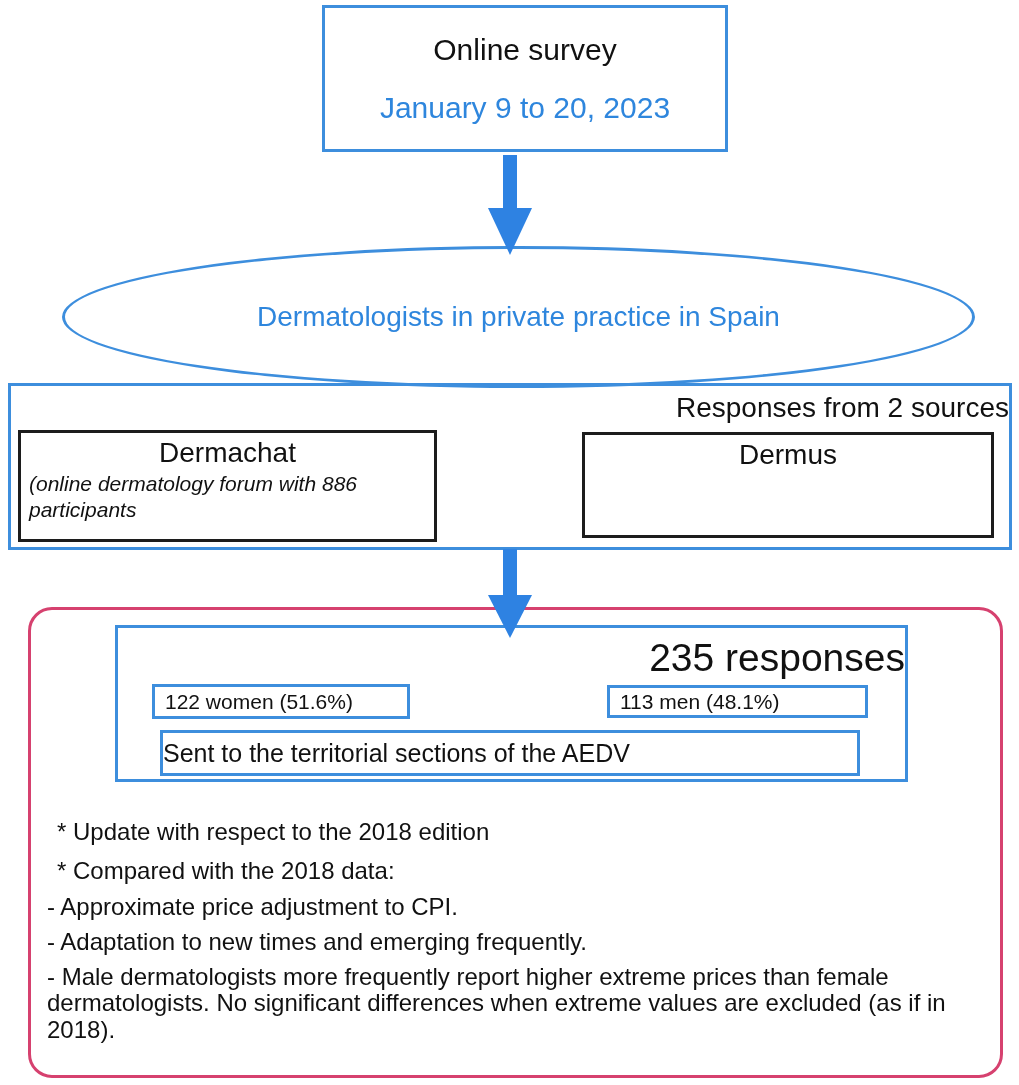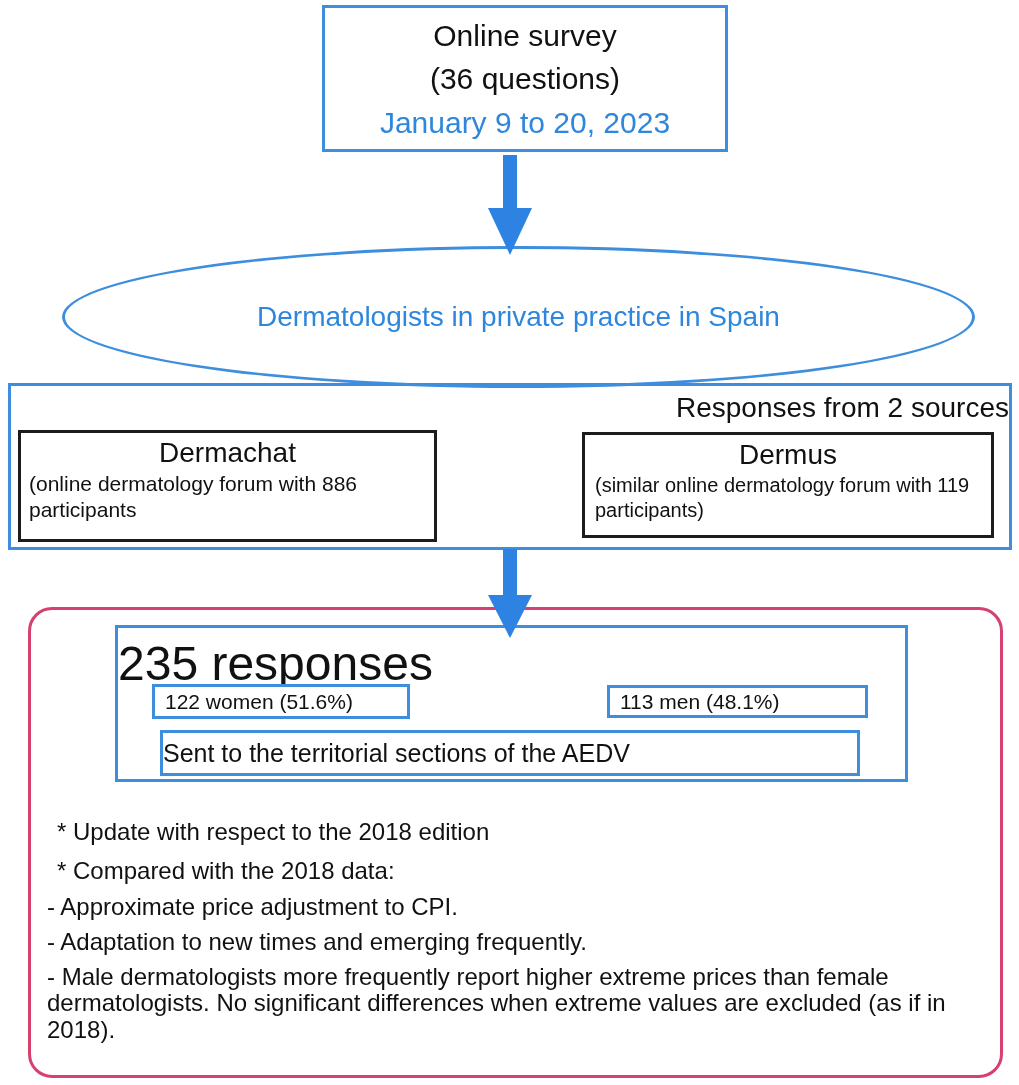--- a/index.html
+++ b/index.html
@@ -47,35 +47,35 @@
   .sources-title{
     position:absolute;left:0;top:6px;width:100%;
     text-align:right;font-size:28px;
   }
   .source-card{
     position:absolute;border:3px solid var(--black-border);background:#fff;
   }
   .source-card.dermachat{left:7px;top:44px;width:413px;height:106px;}
   .source-card.dermus{left:571px;top:46px;width:406px;height:100px;}
   .source-name{text-align:center;font-size:28px;margin-top:4px;}
-  .source-desc{font-size:21px;line-height:1.25;padding:2px 12px 0 8px;}
+  .source-desc{font-size:21px;line-height:1.25;padding:2px 12px 0 8px;font-style:italic;}
   .source-card.dermus .source-desc{font-size:20px;padding-left:10px;}
 
   
   .pink-box{
     left:28px;top:607px;width:969px;height:465px;
     border:3px solid var(--pink-border);border-radius:24px;background:#fff;
   }
 
   
   .results-box{
     position:absolute;left:84px;top:15px;width:787px;height:151px;
     border:3px solid var(--blue-border);
   }
-  .responses-total{text-align:left;font-size:48px;margin-top:8px;}
+  .responses-total{text-align:right;font-size:39px;margin-top:8px;}
   .count-box{
     position:absolute;border:3px solid var(--blue-border);
     font-size:21px;display:flex;align-items:center;padding-left:10px;background:#fff;
   }
   .count-box.women{left:34px;top:56px;width:242px;height:29px;}
   .count-box.men{left:489px;top:57px;width:245px;height:27px;}
   .aedv-box{
     position:absolute;left:42px;top:102px;width:694px;height:40px;
     border:3px solid var(--blue-border);
     display:flex;align-items:center;font-size:25px;background:#fff;
@@ -89,21 +89,20 @@
   .note.star{padding-left:10px;margin-bottom:12px;}
   .note.star + .note.star{margin-bottom:9px;}
 </style>
 </head>
 <body>
 
 <div id="canvas">
 
   <div class="abs survey-box">
     <div>Online survey</div>
-    <div>(36 questions)</div>
     <div class="dates">January 9 to 20, 2023</div>
   </div>
 
   <div class="abs flow-arrow" style="left:485px;top:155px;">
     <svg width="50" height="100" viewBox="0 0 50 100">
       <rect x="18" y="0" width="14" height="58" fill="#2e82e2"></rect>
       <polygon points="3,53 47,53 25,100" fill="#2e82e2"></polygon>
     </svg>
   </div>
 
@@ -114,21 +113,20 @@
   <div class="abs sources-box">
     <div class="sources-title">Responses from 2 sources</div>
 
     <div class="source-card dermachat">
       <div class="source-name">Dermachat</div>
       <div class="source-desc">(online dermatology forum with 886 participants</div>
     </div>
 
     <div class="source-card dermus">
       <div class="source-name">Dermus</div>
-      <div class="source-desc">(similar online dermatology forum with 119 participants)</div>
     </div>
   </div>
 
   <div class="abs flow-arrow" style="left:485px;top:549px;">
     <svg width="50" height="89" viewBox="0 0 50 89">
       <rect x="18" y="0" width="14" height="50" fill="#2e82e2"></rect>
       <polygon points="3,46 47,46 25,89" fill="#2e82e2"></polygon>
     </svg>
   </div>
 

